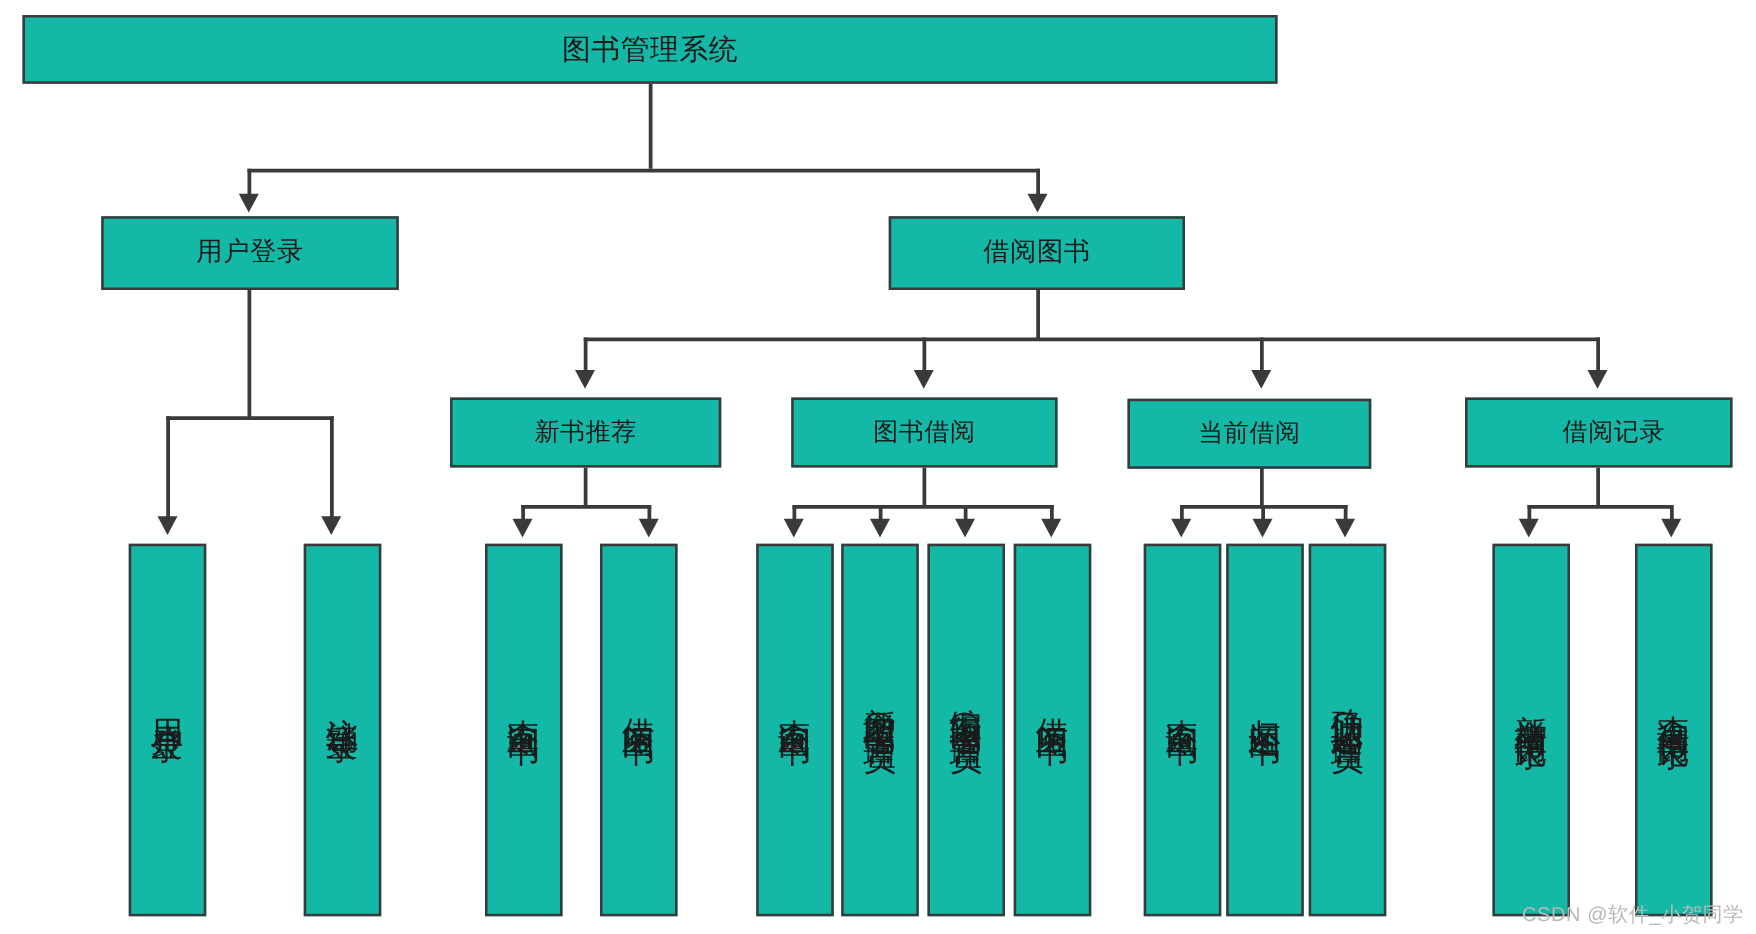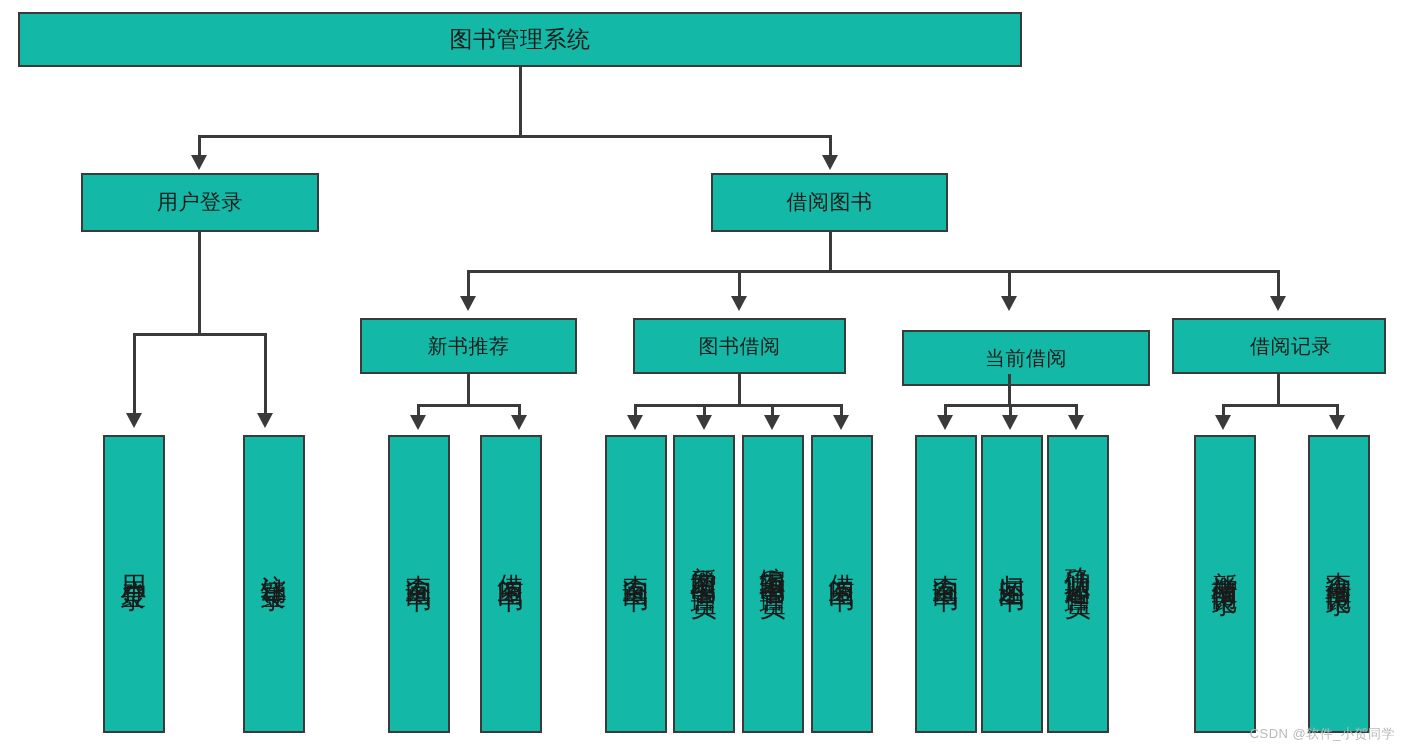--- a/index.html
+++ b/index.html
@@ -58,21 +58,21 @@
     width:0;height:0;
     border-left:8px solid transparent;
     border-right:8px solid transparent;
     border-top:15px solid #3a3a3a;
   }
 
   
   #watermark{
     position:absolute;
     right:10px;bottom:4px;
-    font-size:13px;
+    font-size:16px;
     color:#b9b9b9;
     letter-spacing:0.5px;
     white-space:nowrap;
     user-select:none;
   }
 </style>
 </head>
 <body>
 
 <div id="stage">
@@ -120,21 +120,21 @@
 
   <div class="ln v" style="left:1277px;top:270px;width:3px;height:28px;"></div>
   <div class="arrow" style="left:1270px;top:296px;"></div>
 
   <div class="node lvl3" style="left:360px;top:318px;width:217px;height:56px;">
     <span class="label">新书推荐</span>
   </div>
   <div class="node lvl3" style="left:633px;top:318px;width:213px;height:56px;text-align:right;">
     <span class="label">图书借阅</span>
   </div>
-  <div class="node lvl3" style="left:902px;top:330px;width:248px;height:56px;text-align:right;">
+  <div class="node lvl3" style="left:902px;top:319px;width:195px;height:56px;text-align:right;">
     <span class="label">当前借阅</span>
   </div>
   <div class="node lvl3" style="left:1172px;top:318px;width:214px;height:56px;padding-left:24px;">
     <span class="label">借阅记录</span>
   </div>
 
   <div class="ln v" style="left:467px;top:374px;width:3px;height:32px;"></div>
   <div class="ln h" style="left:417px;top:404px;width:104px;height:3px;"></div>
   <div class="ln v" style="left:417px;top:404px;width:3px;height:13px;"></div>
   <div class="arrow" style="left:410px;top:415px;"></div>

